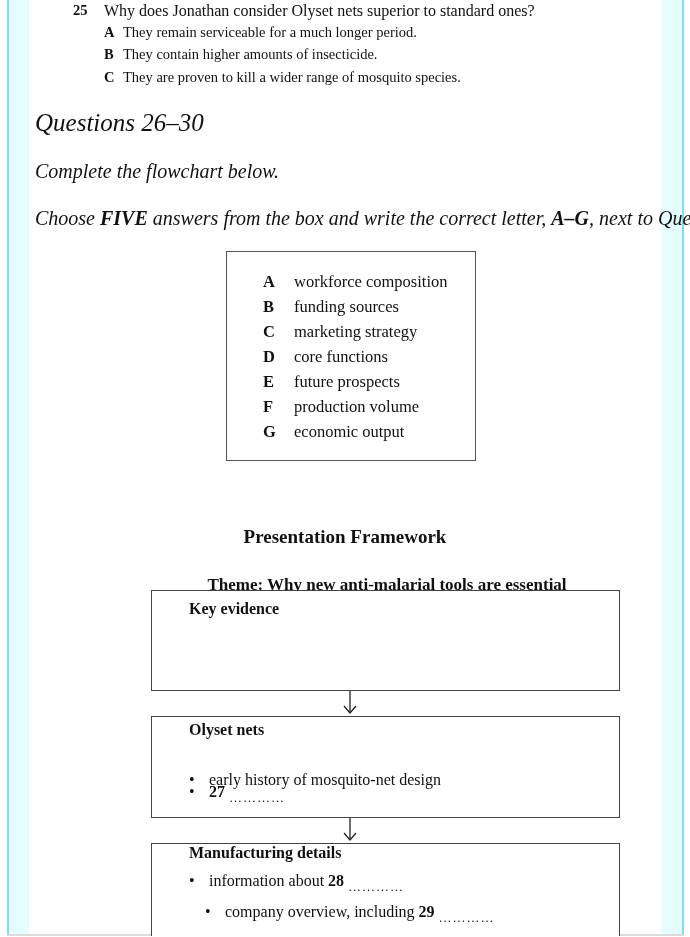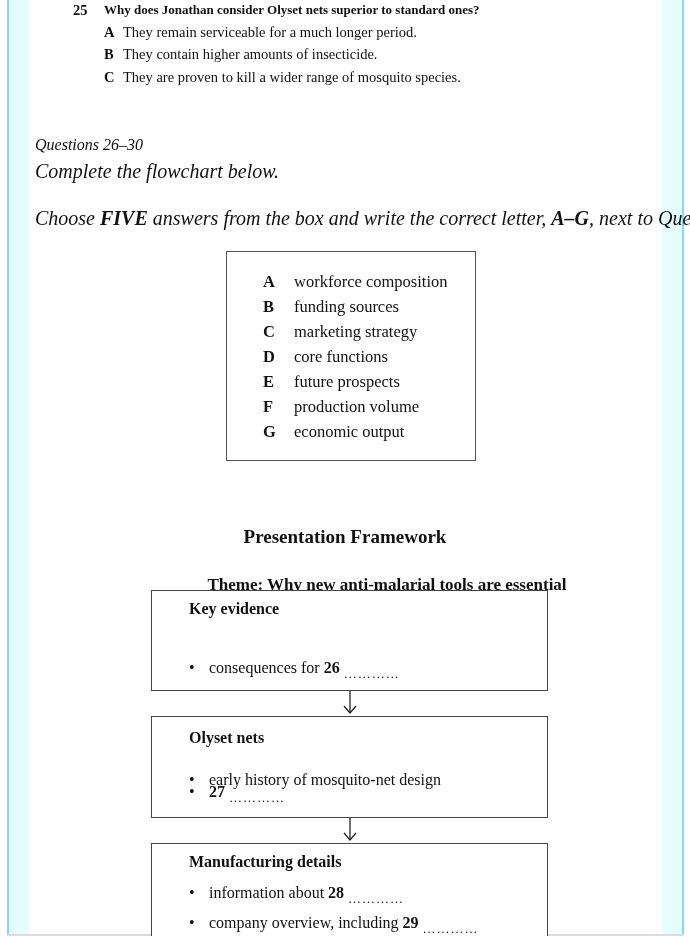--- a/index.html
+++ b/index.html
@@ -10,37 +10,37 @@
     color: #111;
   }
   .frame-left-line { position: absolute; left: 7px; top: 0; width: 2px; height: 935px; background: #7fdcf2; }
   .frame-left-fill { position: absolute; left: 9px; top: 0; width: 20px; height: 935px; background: #e6fdff; }
   .frame-right-fill { position: absolute; left: 662px; top: 0; width: 20px; height: 935px; background: #e6fdff; }
   .frame-right-line { position: absolute; left: 682px; top: 0; width: 2px; height: 935px; background: #7fdcf2; }
   .frame-bottom { position: absolute; left: 7px; top: 934px; width: 677px; height: 2px; background: #dcdcdc; }
 
   .abs { position: absolute; white-space: nowrap; }
   .q-num { font-weight: bold; font-size: 14.5px; }
-  .q-text { font-size: 13px; font-weight: bold; }
+  .q-text { font-size: 16px; }
   .opt-letter { font-weight: bold; font-size: 14.5px; }
   .opt-text { font-size: 14.5px; }
 
-  .section-title { font-style: italic; font-size: 16px; margin-top: 27px; }
+  .section-title { font-style: italic; font-size: 25px; }
   .instr { font-style: italic; font-size: 20px; }
   .instr b { font-style: italic; }
 
   .options-box { position: absolute; left: 226px; top: 251px; width: 250px; height: 210px; border: 1px solid #555; box-sizing: border-box; }
   .box-row { position: absolute; left: 0; height: 24px; font-size: 16.5px; }
   .box-letter { position: absolute; left: 36px; font-weight: bold; }
   .box-text { position: absolute; left: 67px; white-space: nowrap; }
 
   .fc-title { font-weight: bold; font-size: 19px; text-align: center; width: 690px; left: 0; }
   .fc-theme { font-weight: bold; font-size: 17px; text-align: center; width: 690px; left: 0; }
 
-  .fc-box { position: absolute; left: 151px; width: 397px; border: 1px solid #444; box-sizing: border-box; background: #fff; }
+  .fc-box { position: absolute; left: 151px; width: 469px; border: 1px solid #444; box-sizing: border-box; background: #fff; }
   .fc-head { position: absolute; left: 37px; font-weight: bold; font-size: 16px; white-space: nowrap; }
   .fc-bullet { position: absolute; left: 37px; font-size: 16px; white-space: nowrap; }
   .fc-bullet .dot { display: inline-block; width: 20px; }
   .fc-bullet b { font-weight: bold; }
   .blank { display: inline-block; letter-spacing: 1px; font-size: 13px; position: relative; top: 5px; margin-left: 4px; }
 
   .arrow { position: absolute; left: 343px; width: 14px; height: 24px; }
 </style>
 </head>
 <body>
@@ -98,38 +98,37 @@
       <span class="box-letter">G</span>
       <span class="box-text">economic output</span>
     </div>
 </div>
 
 <div class="abs fc-title" style="top:526px;">Presentation Framework</div>
 <div class="abs fc-theme" style="top:575px;padding-left:42px;">Theme: Why new anti-malarial tools are essential</div>
 
 <div class="fc-box" style="top:590px; height:101px;">
   <span class="fc-head" style="top:9px;">Key evidence</span>
-  <span class="fc-bullet" style="top:68px;"><span class="dot">•</span><span>consequences for </span><b>26</b><span class="blank">…………</span></span>
 </div>
 
 <svg class="arrow" style="top:691px;" viewBox="0 0 14 24">
   <line x1="7" y1="0" x2="7" y2="22" stroke="#222" stroke-width="1.3"></line>
   <polyline points="1,15 7,22 13,15" fill="none" stroke="#222" stroke-width="1.3"></polyline>
 </svg>
 
 <div class="fc-box" style="top:716px; height:102px;">
-  <span class="fc-head" style="top:12px;">Olyset nets</span>
+  <span class="fc-head" style="top:4px;">Olyset nets</span>
   <span class="fc-bullet" style="top:37px;margin-top:17px;"><span class="dot">•</span><span>early history of mosquito-net design</span></span>
   <span class="fc-bullet" style="top:66px;"><span class="dot">•</span><span></span><b>27</b><span class="blank">…………</span></span>
 </div>
 
 <svg class="arrow" style="top:818px;" viewBox="0 0 14 24">
   <line x1="7" y1="0" x2="7" y2="22" stroke="#222" stroke-width="1.3"></line>
   <polyline points="1,15 7,22 13,15" fill="none" stroke="#222" stroke-width="1.3"></polyline>
 </svg>
 
 <div class="fc-box" style="top:843px; height:110px;">
-  <span class="fc-head" style="top:9px;text-align:center;">Manufacturing details</span>
-  <span class="fc-bullet" style="top:40px;"><span class="dot">•</span><span>information about </span><b>28</b><span class="blank">…………</span></span>
-  <span class="fc-bullet" style="top:70px;"><span class="dot">•</span><span>company overview, including </span><b>29</b><span class="blank">…………</span></span>
+  <span class="fc-head" style="top:0;text-align:center;">Manufacturing details</span>
+  <span class="fc-bullet" style="top:28px;"><span class="dot">•</span><span>information about </span><b>28</b><span class="blank">…………</span></span>
+  <span class="fc-bullet" style="top:59px;margin-left:16px;"><span class="dot">•</span><span>company overview, including </span><b>29</b><span class="blank">…………</span></span>
 </div>
 
 <div style="position:absolute; left:0; top:936px; width:690px; height:10px; background:#fff;"></div>
 
 </body></html>

